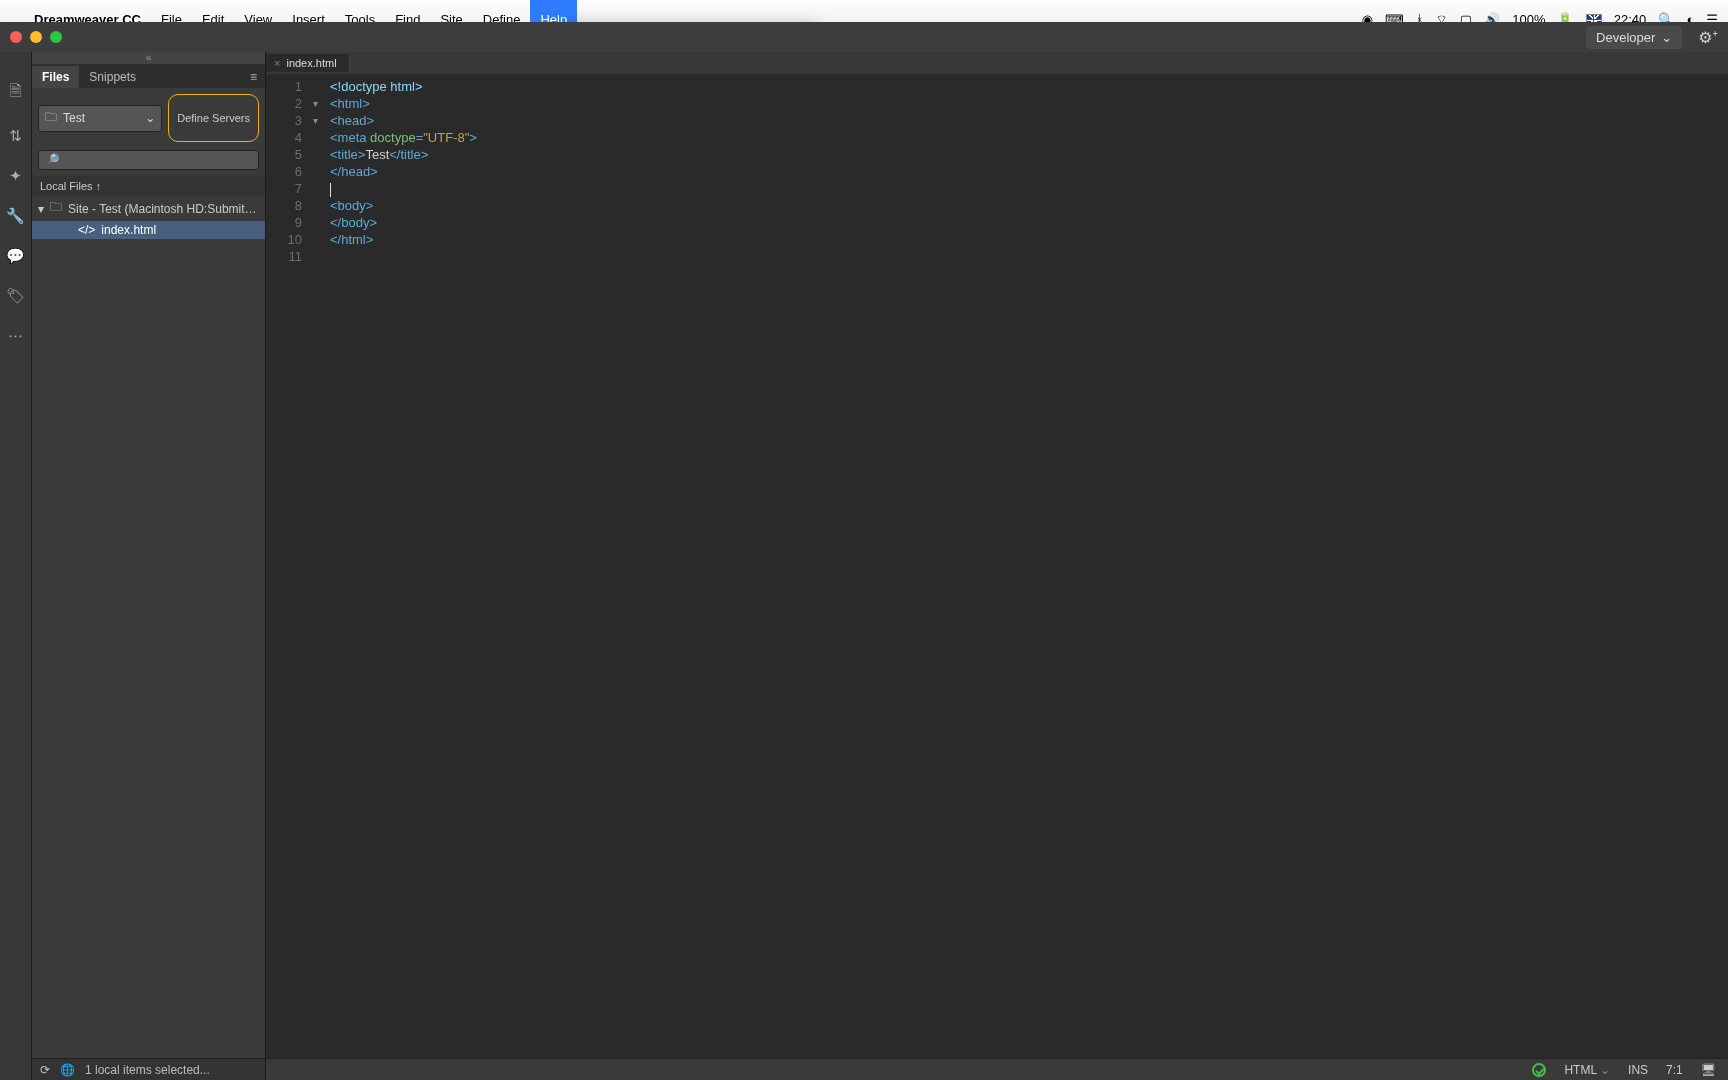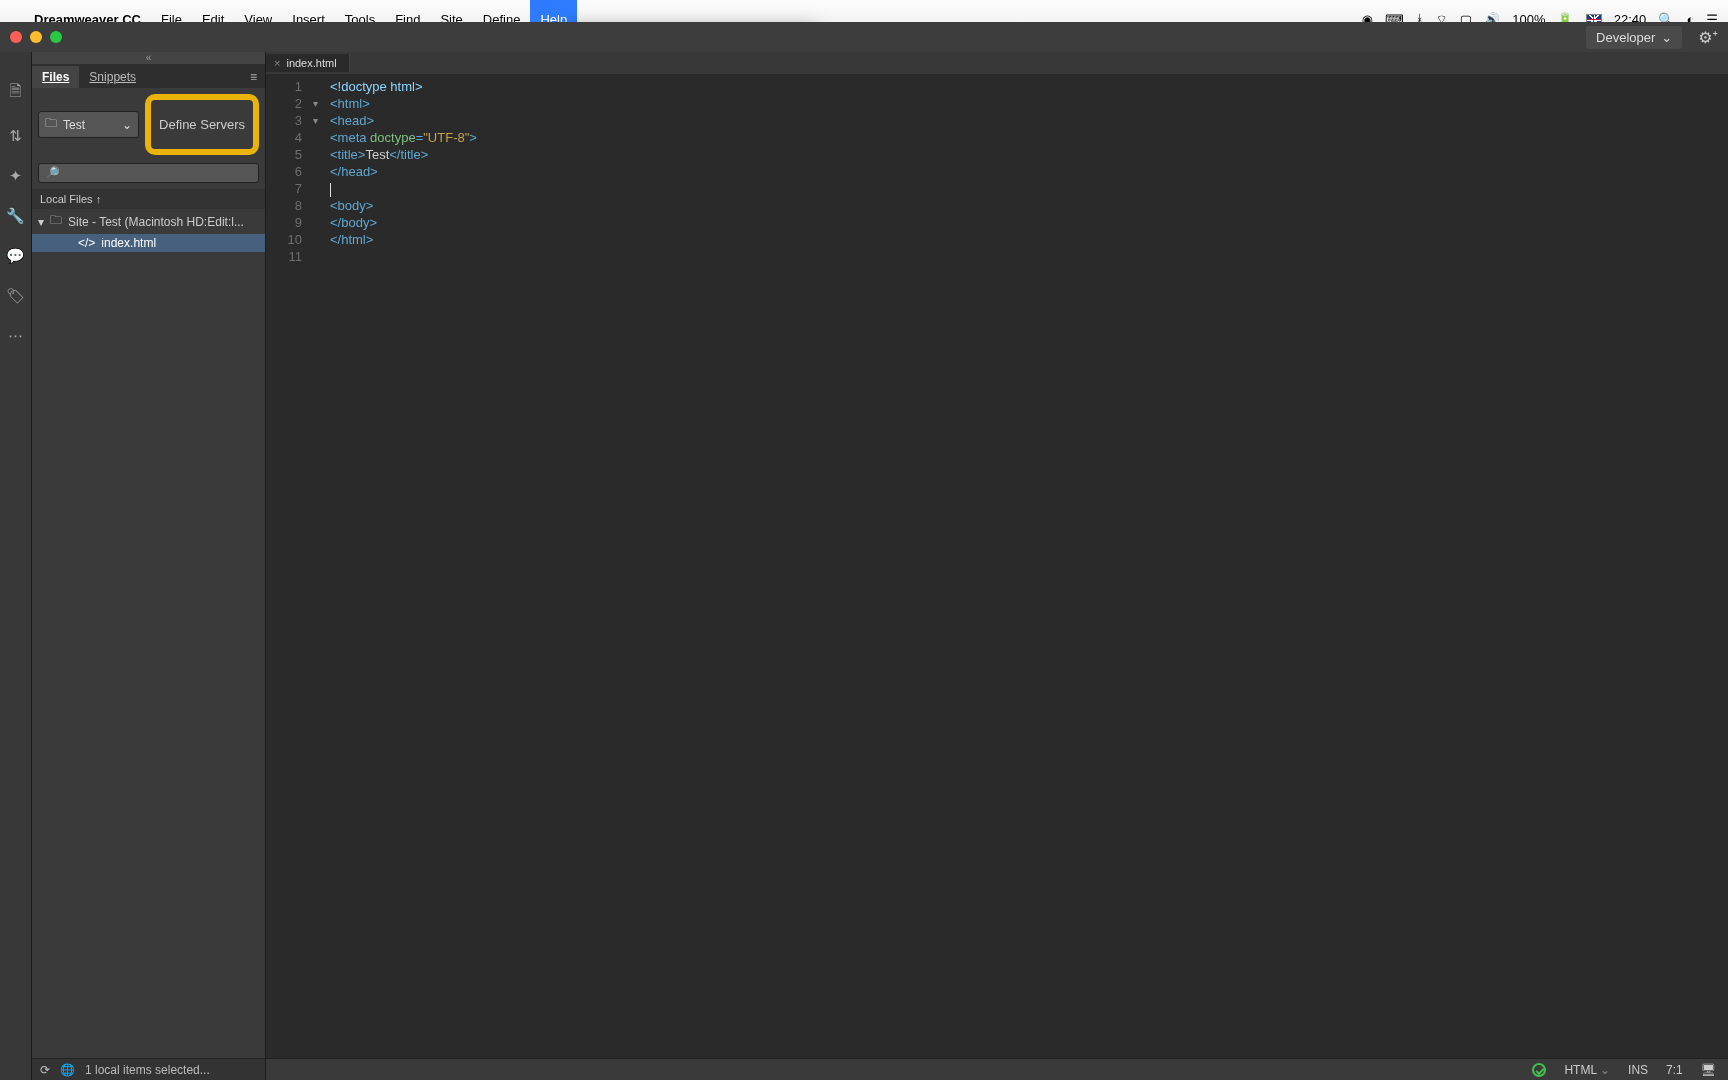--- a/index.html
+++ b/index.html
@@ -55,28 +55,28 @@
 
 .toolstrip { width:32px; background:#383838; display:flex; flex-direction:column;
   align-items:center; padding-top:28px; gap:22px; border-right:1px solid #1c1c1c;}
 .toolstrip span{ color:#aaa; font-size:15px; }
 
 
 .panel { width:234px; background:#3a3a3a; border-right:1px solid #1c1c1c;
   display:flex; flex-direction:column; font-size:12px;}
 .panel .doubles { height:12px; background:#444; text-align:center; color:#999; font-size:10px;}
 .panel .tabs { display:flex; background:#2e2e2e; height:24px; align-items:flex-end;}
-.panel .tab { padding:4px 10px; color:#bbb;text-decoration:underline; }
+.panel .tab { padding:4px 10px; color:#bbb; }
 .panel .tab.active{ background:#444; font-weight:600; color:#fff;}
 .panel .hamb{ margin-left:auto; padding:4px 8px; color:#aaa;}
 .panel .site-row{ display:flex; gap:6px; padding:6px 6px; align-items:center;}
 .site-select{ flex:1; background:#555; color:#ddd; border:1px solid #222;
   border-radius:3px; padding:2px 6px; display:flex; align-items:center; gap:6px;}
-.define{ background:transparent; color:#ccc; border:6px solid #eab308;
-  border-radius:10px; padding:17px 8px; font-size:13px;}
+.define{ background:transparent; color:#ccc; border:1px solid #eab308;
+  border-radius:10px; padding:17px 8px; font-size:11px;}
 .search{ margin:2px 6px 6px; background:#555; border:1px solid #222;
   border-radius:3px; padding:2px 6px; color:#999;}
 .local{ padding:4px 8px; color:#ccc; font-size:11px; background:#333;}
 .tree{ flex:1; overflow:auto; background:#3a3a3a;}
 .tree .row{ display:flex; align-items:center; gap:6px; padding:2px 6px; }
 .tree .row.sel{ background:#46607d; color:#fff;}
 .tree .indent2{ padding-left:46px;}
 .status-bot{ height:22px; background:#333; display:flex; align-items:center;
   gap:10px; padding:0 8px; color:#bbb; border-top:1px solid #222;}
 
@@ -214,21 +214,21 @@
       </div>
       <div class="search">
         <span>🔎</span>
         <span></span>
       </div>
       <div class="local">Local Files ↑</div>
       <div class="tree">
         <div class="row">
           <span>▾</span>
           <span>🗀</span>
-          <span style="white-space:nowrap;overflow:hidden;text-overflow:ellipsis;">Site - Test (Macintosh HD:Edit:l...</span>
+          <span style="white-space:nowrap;overflow:hidden;text-overflow:ellipsis;">Site - Test (Macintosh HD:Submit:l...</span>
         </div>
         <div class="row sel indent2">
           <span>&lt;/&gt;</span>
           <span>index.html</span>
         </div>
       </div>
       <div class="status-bot">
         <span>⟳</span>
         <span>🌐</span>
         <span>1 local items selected...</span>

